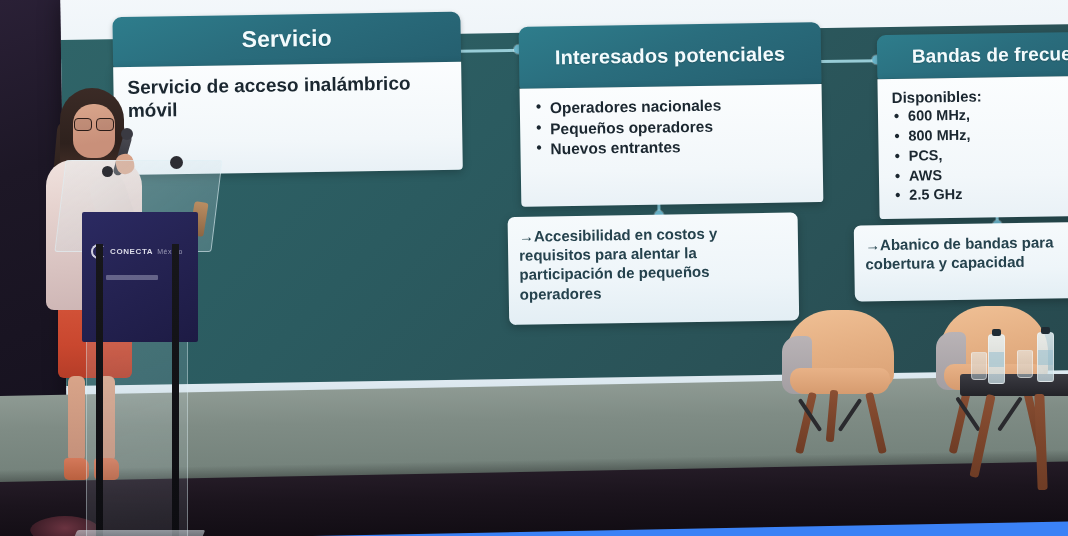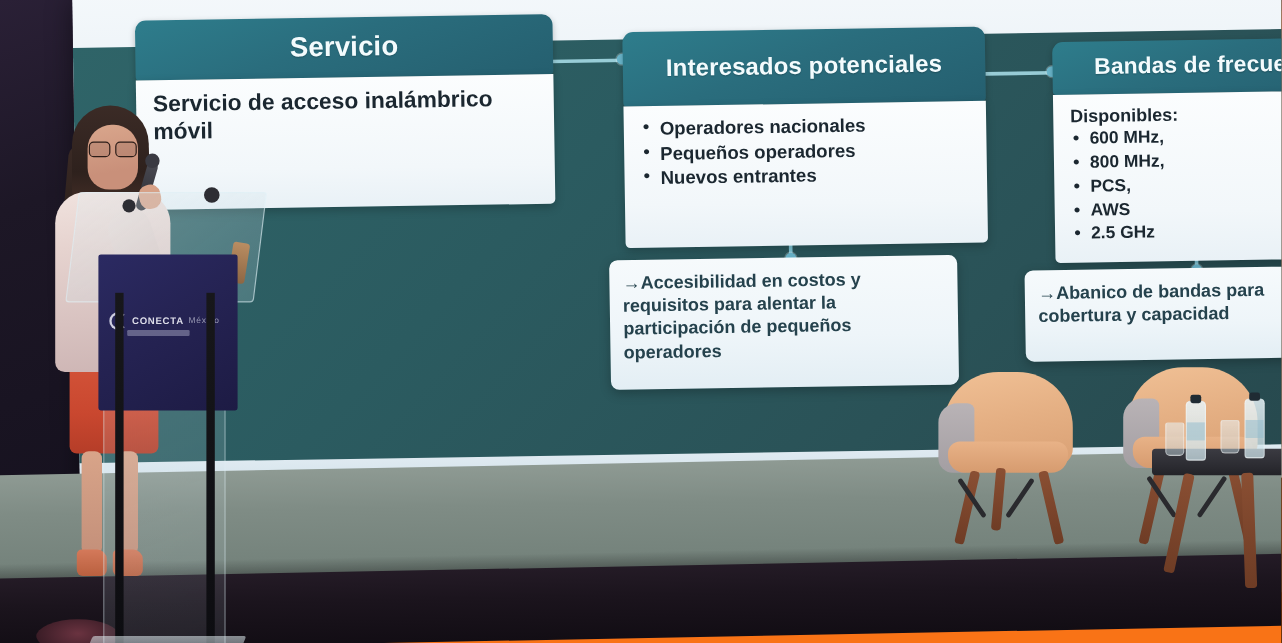--- a/index.html
+++ b/index.html
@@ -3,21 +3,21 @@
 <meta charset="utf-8">
 <style>
   html,body{margin:0;padding:0;background:#000;}
   body{font-family:"Liberation Sans", sans-serif;}
 
   #stage-photo{
     position:relative;
     width:1068px;
     height:536px;
     overflow:hidden;
-    background:#f97316;
+    background:#3b82f6;
   }
 
   
   .room-dark-left{
     position:absolute; left:0; top:0; width:92px; height:470px;
     background:linear-gradient(160deg,#2a2036 0%,#1d1726 35%,#15111e 100%);
   }
   .room-dark-top{
     position:absolute; left:0; top:0; width:1068px; height:26px;
     background:linear-gradient(180deg,#1a1622 0%,#241d2e 100%);
@@ -201,21 +201,21 @@
     border-radius:3px;
     transform:skewX(-7deg);
   }
   .lect-panel{
     position:absolute; left:22px; top:52px; width:116px; height:130px;
     background:linear-gradient(150deg,#2b2a62 0%,#252353 45%,#1d1b44 100%);
     border-radius:2px;
     overflow:hidden;
   }
   .lect-logo{
-    position:absolute; left:9px; top:48px;
+    position:absolute; left:9px; top:32px;
     color:#dcdce8; font-size:8px; font-weight:bold; letter-spacing:.6px;
     display:flex; align-items:center; gap:4px; white-space:nowrap;
   }
   .lect-logo .mark{
     width:11px; height:11px; border:2px solid #cfcfe0; border-radius:50%;
     border-right-color:transparent; display:inline-block;
   }
   .lect-logo .mx{ color:#9a9ab4; font-weight:normal; font-size:7px;}
   .lect-sub{
     position:absolute; left:24px; top:63px; width:52px; height:5px;

